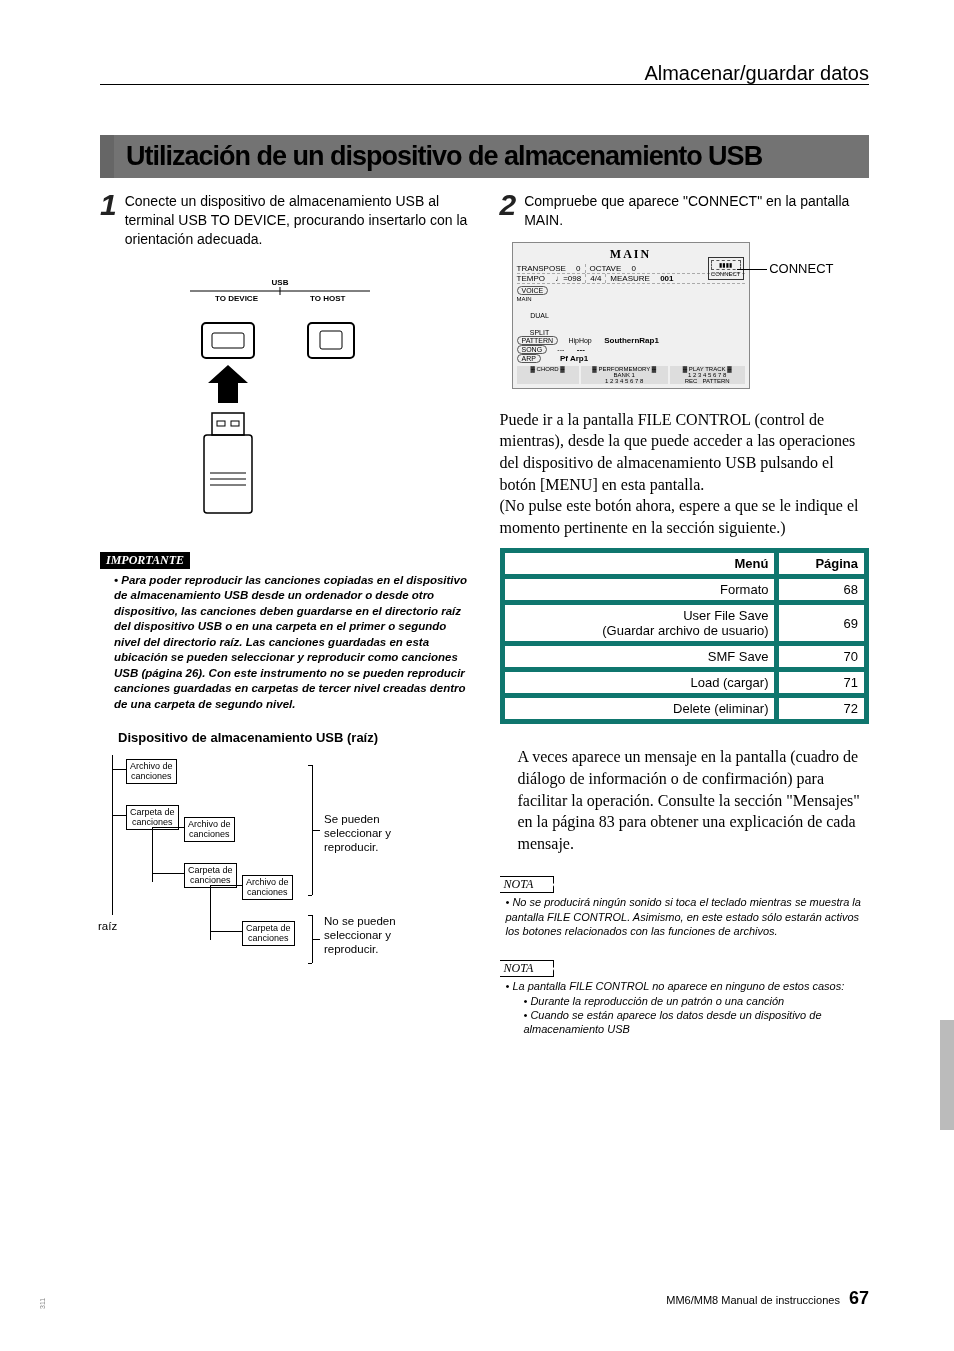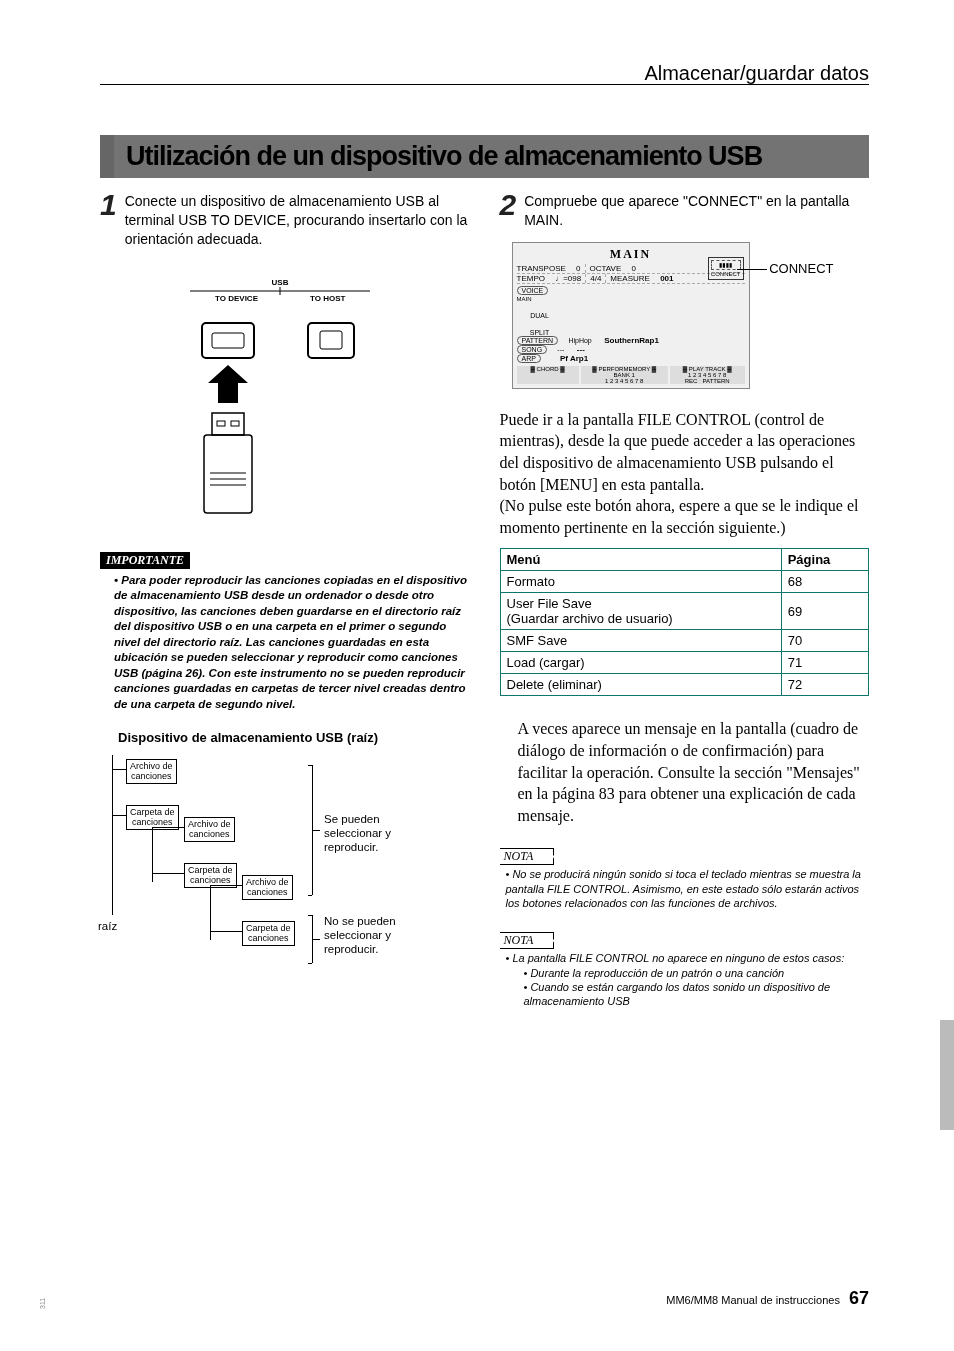--- a/index.html
+++ b/index.html
@@ -31,21 +31,21 @@
   .lcd-row { display: flex; gap: 4px; align-items: center; font-size: 8px; }
   .lcd-main { border: 1px dashed #888; margin: 2px 0; padding: 2px 4px; font-weight: 700; font-size: 13px; font-family: "Times New Roman", serif; }
   .lcd-sub { border-bottom: 1px dashed #999; padding: 1px 4px; font-size: 9px; font-weight: 700; }
   .lcd-tag { border: 1px solid #555; border-radius: 5px; padding: 0 4px; font-size: 7px; display: inline-block; }
   .lcd-connect { position: absolute; top: 18px; right: -85px; font-family: Arial, sans-serif; font-size: 13px; }
   .lcd-connect::before { content: ""; position: absolute; left: -32px; top: 8px; width: 30px; height: 1px; background: #000; }
   .lcd-corner { position: absolute; top: 14px; right: 5px; border: 1px solid #333; padding: 2px 2px; font-size: 6px; text-align: center; line-height: 1; }
 
   .body { font-family: "Times New Roman", serif; font-size: 16px; line-height: 1.35; margin-top: 20px; }
   table.menu { width: 100%; border-collapse: collapse; margin-top: 10px; font-family: Arial, sans-serif; font-size: 13px; }
-  table.menu th, table.menu td { border: 1px solid #0f766e; padding: 3px 6px; text-align: left; }
+  table.menu th, table.menu td { border: 5px solid #0f766e; padding: 3px 6px; text-align: right; }
   table.menu th { font-weight: 700; }
   .callout { margin: 22px 8px 0 18px; font-family: "Times New Roman", serif; font-size: 16px; line-height: 1.35; }
   .nota-box { display: inline-block; border: 1px solid #000; border-left: none; font-family: "Times New Roman", serif; font-style: italic; font-size: 12px; padding: 0 20px 0 4px; margin-top: 22px; position: relative; }
   .nota-box::after { content: ""; position: absolute; right: -1px; top: 0; bottom: 0; width: 5px; background: #fff; clip-path: polygon(0 0, 100% 50%, 0 100%); }
   .nota-text { font-family: Arial, sans-serif; font-style: italic; font-size: 11px; line-height: 1.3; padding: 2px 0 0 6px; }
   .footer { position: absolute; bottom: 42px; right: 85px; font-family: Arial, sans-serif; font-size: 11px; }
   .footer .pg { font-weight: 700; font-size: 18px; margin-left: 6px; }
   .sidecode { position: absolute; left: 46px; bottom: 42px; font-family: Arial, sans-serif; font-size: 7px; transform: rotate(-90deg); transform-origin: left bottom; color: #888; }
   .sidetab { position: absolute; right: 0; top: 1020px; width: 14px; height: 110px; background: #bbb; }
 
@@ -223,21 +223,21 @@
 
       <div class="callout">A veces aparece un mensaje en la pantalla (cuadro de diálogo de información o de confirmación) para facilitar la operación. Consulte la sección "Mensajes" en la página 83 para obtener una explicación de cada mensaje.</div>
 
       <div class="nota-box">NOTA</div>
       <div class="nota-text">• No se producirá ningún sonido si toca el teclado mientras se muestra la pantalla FILE CONTROL. Asimismo, en este estado sólo estarán activos los botones relacionados con las funciones de archivos.</div>
 
       <div class="nota-box">NOTA</div>
       <div class="nota-text">
         <div>• La pantalla FILE CONTROL no aparece en ninguno de estos casos:</div>
         <div style="padding-left:18px;">• Durante la reproducción de un patrón o una canción</div>
-        <div style="padding-left:18px;">• Cuando se están cargando los datos sonido un dispositivo de almacenamiento USB</div>
+        <div style="padding-left:18px;">• Cuando se están aparece los datos desde un dispositivo de almacenamiento USB</div>
       </div>
     </div>
   </div>
 
   <div class="footer">
     <span>MM6/MM8  Manual de instrucciones</span>
     <span class="pg">67</span>
   </div>
   <div class="sidecode">311</div>
   <div class="sidetab"></div>

